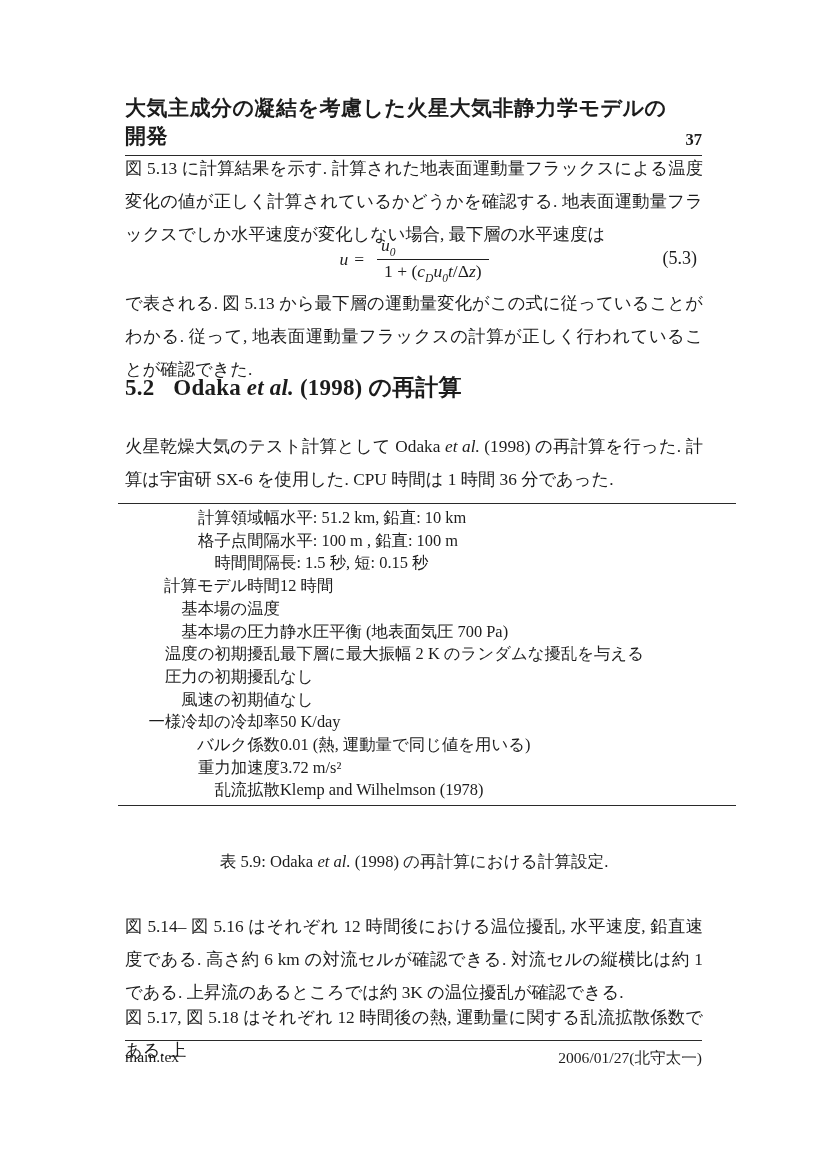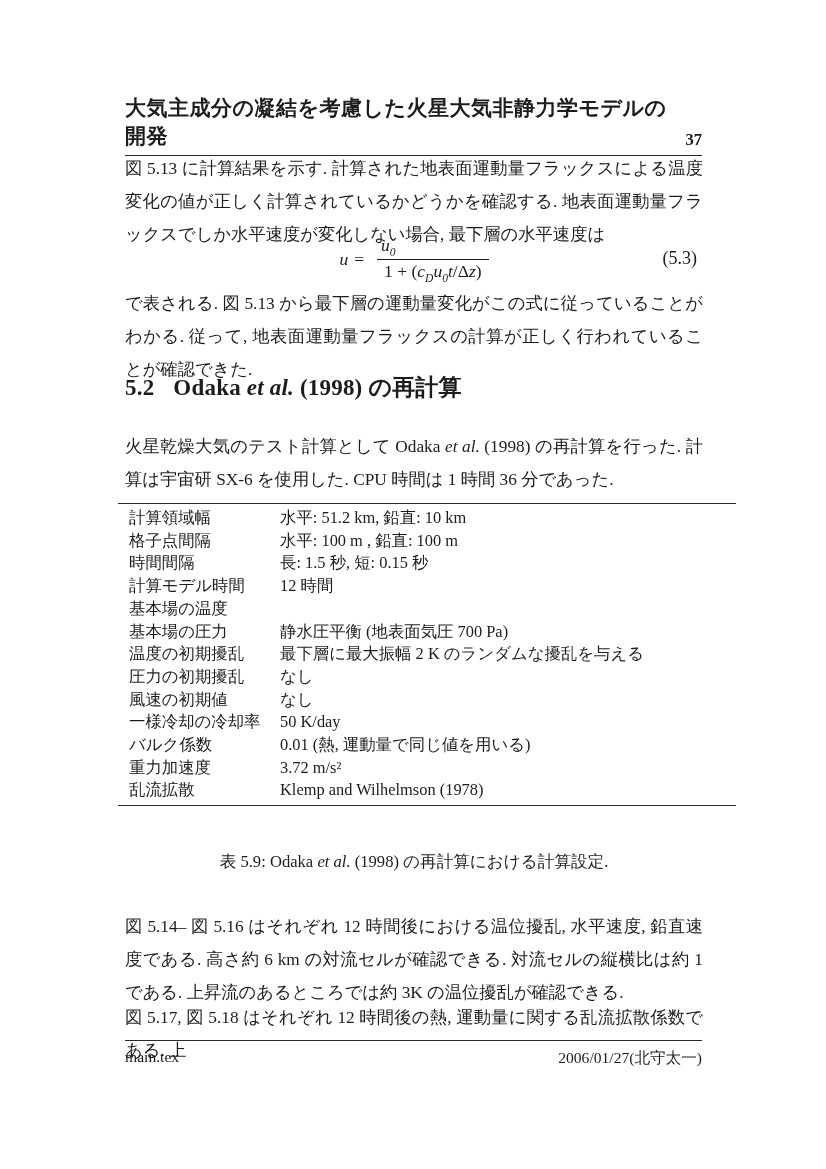--- a/index.html
+++ b/index.html
@@ -45,21 +45,21 @@
     font-size:23px;font-weight:bold;letter-spacing:0.2px;
   }
   .sechead .secno{display:inline-block;margin-right:19px;}
   
   .settings-table{
     top:503px;left:118px;width:618px;
     border-top:1.7px solid #2a2a2a;border-bottom:1.7px solid #2a2a2a;
     padding:3px 0 3px 0;
   }
   .trow{display:flex;line-height:22.7px;font-size:16.4px;}
-  .trow .tlabel{width:151px;flex-shrink:0;padding-left:11px;}
+  .trow .tlabel{width:151px;flex-shrink:0;padding-left:11px;text-align:right;}
   .trow .tvalue{flex:1;}
   
   .caption{top:851px;left:125px;width:578px;text-align:center;font-size:16.6px;}
   
   .pg-footer{
     top:1040px;left:125px;width:577px;
     border-top:1.4px solid #2a2a2a;padding-top:7px;
     display:flex;justify-content:space-between;font-size:15.6px;gap:20px;
   }
 </style>

